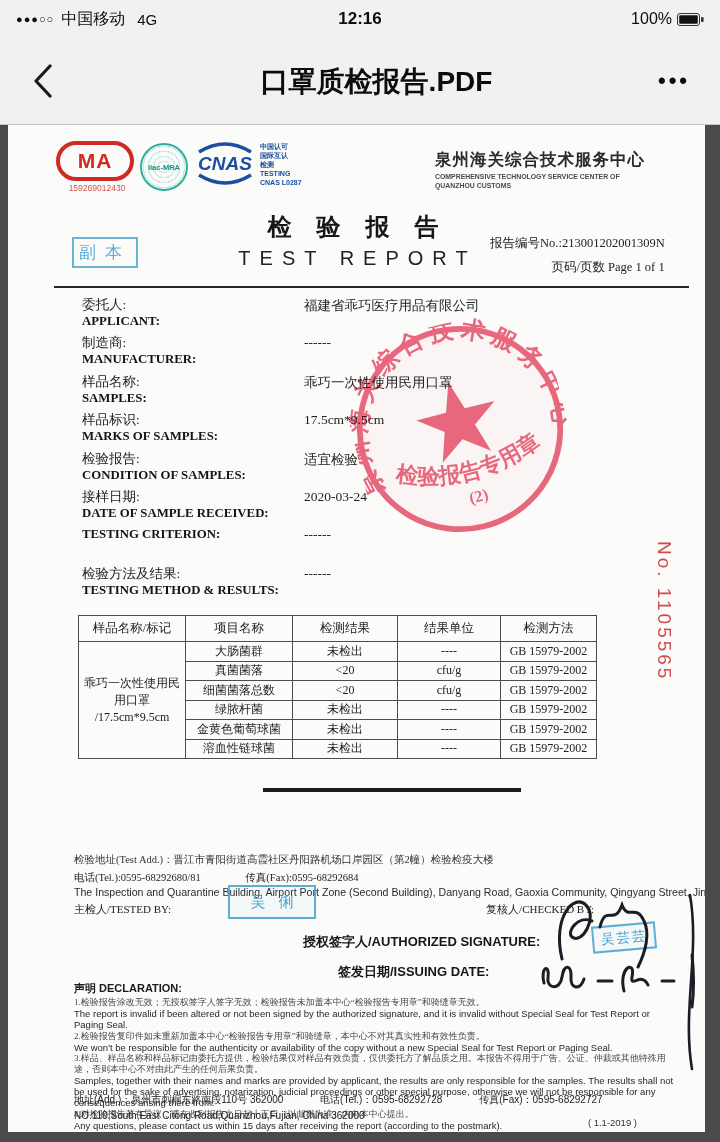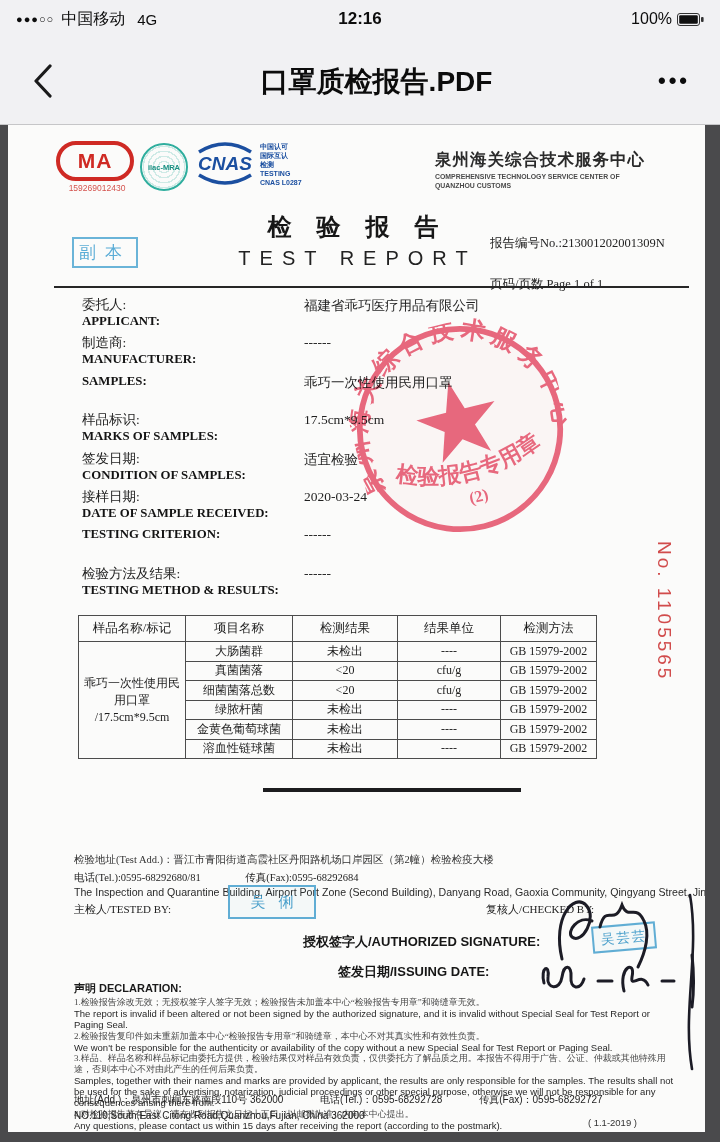--- a/index.html
+++ b/index.html
@@ -51,21 +51,21 @@
 
   
   .copy-stamp { position:absolute; left:64px; top:112px; width:66px; height:31px; border:2px solid rgba(70,163,208,.8);
     color:rgba(63,159,208,.85); display:flex; align-items:center; justify-content:center;
     font-size:17px; letter-spacing:9px; }
   .title-wrap { position:absolute; left:180px; top:86px; width:330px; text-align:center; }
   .title-cn { font-size:24px; font-weight:bold; letter-spacing:25px; padding-left:25px; color:#171717; white-space:nowrap; }
   .title-en { margin-top:4px; font-size:20px; letter-spacing:9px; padding-left:9px; color:#222;
     font-family:"Liberation Sans",sans-serif; }
   .report-meta { position:absolute; left:482px; top:110px; font-size:12.5px; color:#222; white-space:nowrap; }
-  .report-meta .rm2 { margin-top:24px; }
+  .report-meta .rm2 { margin-top:7px;text-align:right; }
   .hr-main { position:absolute; left:46px; right:16px; top:161px; border-top:2.5px solid #262626; }
 
   
   .fields { position:absolute; left:66px; top:171px; right:36px; }
   .frow { display:flex; height:38.4px; }
   .flabel { width:230px; padding-left:8px; }
   .fcn { font-size:13.5px; color:#1d1d1d; line-height:17px; }
   .fen { font-size:12.8px; font-weight:bold; color:#141414; line-height:17px; white-space:nowrap; }
   .fval { flex:1; font-size:13.5px; color:#1f1f1f; padding-top:1px; }
 
@@ -203,34 +203,35 @@
       </div>
       <div class="frow">
         <div class="flabel">
             <div class="fcn">制造商:</div>
         <div class="fen">MANUFACTURER:</div>
           </div>
         <div class="fval">------</div>
       </div>
       <div class="frow">
         <div class="flabel">
+            <div class="fcn">样品名称:</div>
         <div class="fen">SAMPLES:</div>
           </div>
         <div class="fval">乖巧一次性使用民用口罩</div>
       </div>
       <div class="frow">
         <div class="flabel">
             <div class="fcn">样品标识:</div>
         <div class="fen">MARKS OF SAMPLES:</div>
           </div>
         <div class="fval">17.5cm*9.5cm</div>
       </div>
       <div class="frow">
         <div class="flabel">
-            <div class="fcn">签发日期:</div>
+            <div class="fcn">检验报告:</div>
         <div class="fen">CONDITION OF SAMPLES:</div>
           </div>
         <div class="fval">适宜检验</div>
       </div>
       <div class="frow">
         <div class="flabel">
             <div class="fcn">接样日期:</div>
         <div class="fen">DATE OF SAMPLE RECEIVED:</div>
           </div>
         <div class="fval">2020-03-24</div>

